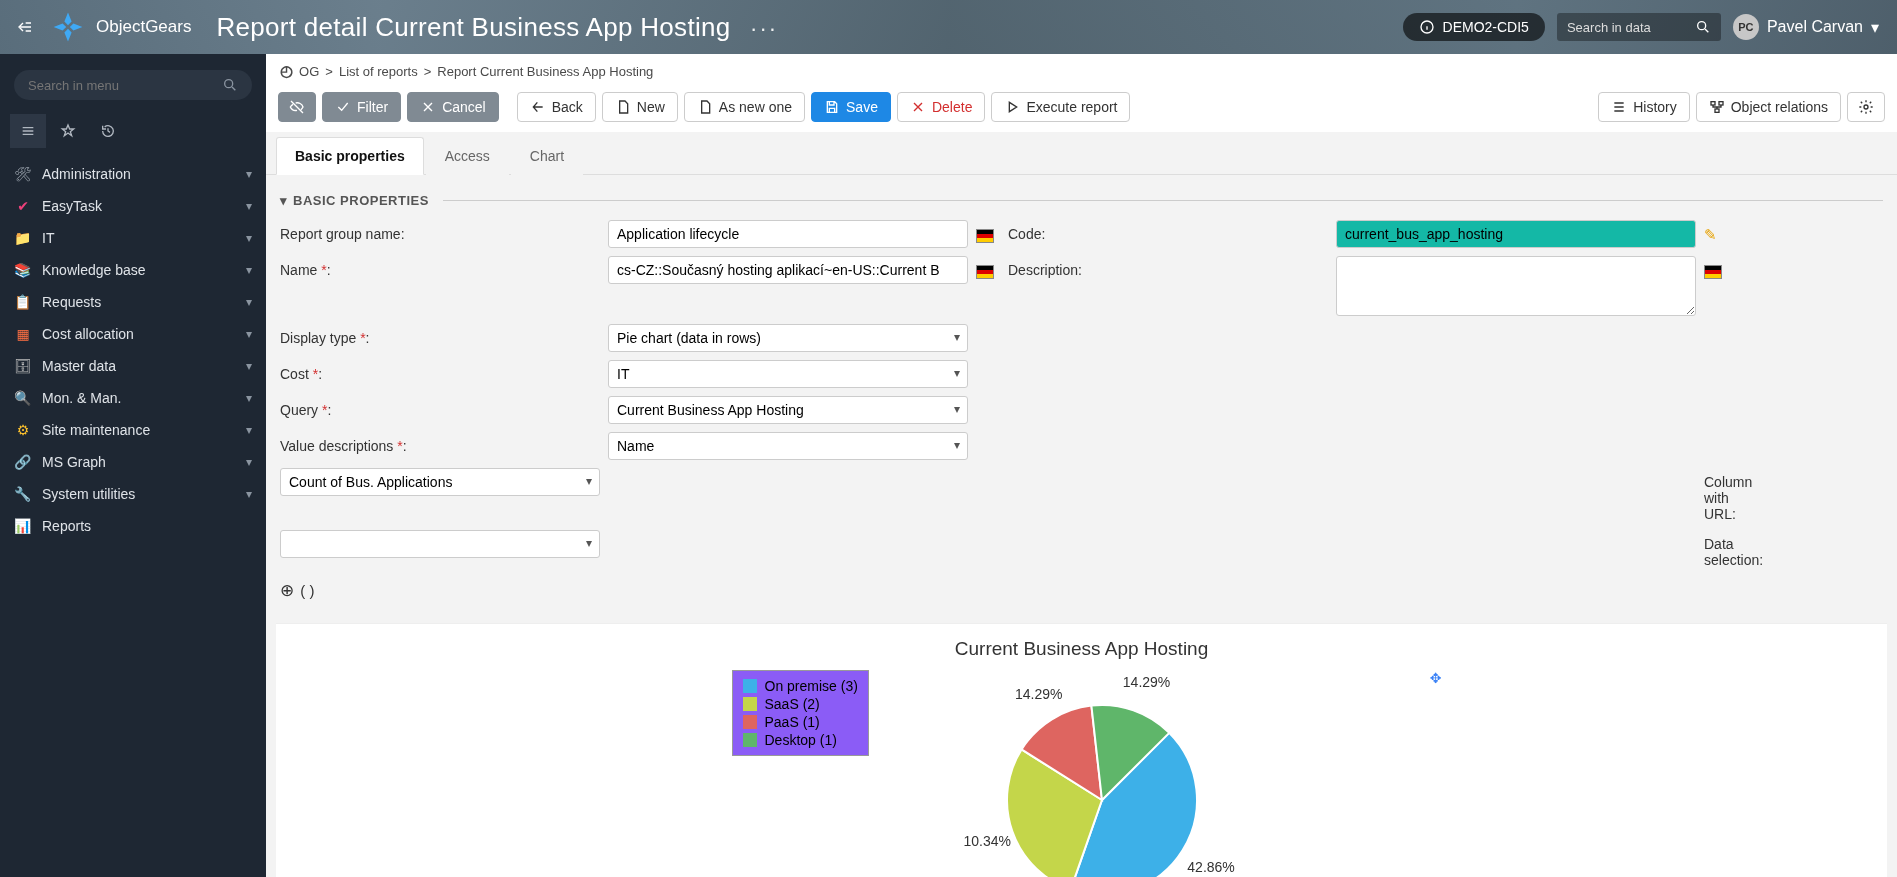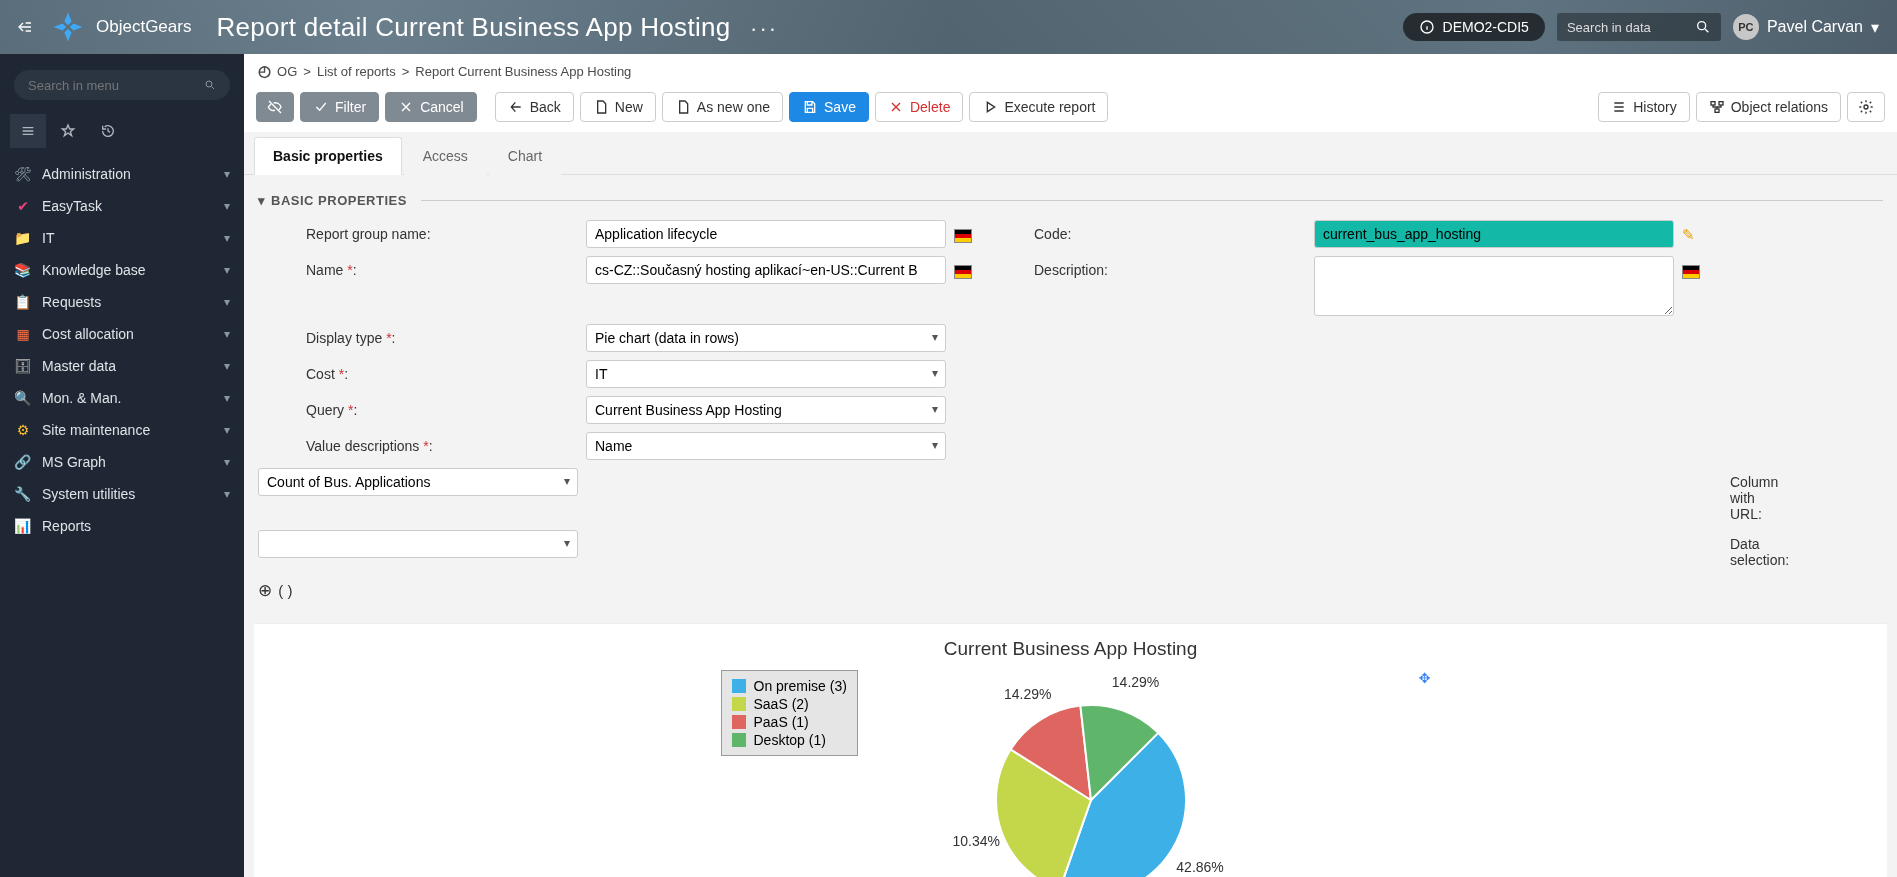--- a/index.html
+++ b/index.html
@@ -21,21 +21,21 @@
 .top-right { display:flex;align-items:center;gap:12px;margin-left:auto; }
 .env-badge { background:rgba(0,0,0,.6);border-radius:18px;padding:6px 16px;display:flex;align-items:center;gap:8px;font-size:14px; }
 .search-data { background:rgba(0,0,0,.35);border-radius:3px;padding:6px 10px;display:flex;align-items:center;gap:8px;min-width:160px; }
 .search-data input { background:transparent;border:none;color:#fff;font-size:13px;outline:none;width:120px; }
 .search-data input::placeholder{color:#ddd;}
 .user-area { display:flex;align-items:center;gap:8px;cursor:pointer;padding-right:8px; }
 .avatar { width:26px;height:26px;border-radius:50%;background:#c7c7c7;color:#333;font-size:11px;font-weight:bold;display:flex;align-items:center;justify-content:center; }
 
 
 .layout { display:flex;height:calc(100vh - 54px); }
-.sidebar { width:244px;background:#1e2733;color:#dfe3e8;display:flex;flex-direction:column;padding-top:10px; }
+.sidebar { width:266px;background:#1e2733;color:#dfe3e8;display:flex;flex-direction:column;padding-top:10px; }
 .side-search { margin:6px 14px 10px;background:#2b3542;border-radius:20px;padding:7px 14px;display:flex;align-items:center; }
 .side-search input { flex:1;background:transparent;border:none;color:#c9cfd6;font-size:13px;outline:none; }
 .side-tabs { display:flex;gap:4px;padding:4px 10px 10px;justify-content:flex-start; }
 .side-tab { width:36px;height:34px;display:flex;align-items:center;justify-content:center;cursor:pointer;color:#b0b7c0;font-size:16px; }
 .side-tab.active { background:#2d3745; }
 .menu-list { flex:1;overflow-y:auto; }
 .menu-item { display:flex;align-items:center;padding:8px 14px;font-size:14px;cursor:pointer;gap:10px;color:#dfe3e8; }
 .menu-icon { width:18px;display:flex;align-items:center;justify-content:center;font-size:14px; }
 .menu-label { flex:1; }
 .menu-chevron { font-size:12px;color:#8a94a0; }
@@ -57,37 +57,37 @@
 .tabs { display:flex;gap:2px;padding:0 10px;border-bottom:1px solid #ddd;background:#f3f3f3;margin-top:4px; }
 .tab { padding:10px 18px;font-size:14px;color:#666;cursor:pointer;background:#f3f3f3;border:1px solid transparent;border-bottom:none;position:relative;top:1px; }
 .tab.active { background:#fff;color:#111;font-weight:bold;border:1px solid #ddd;border-bottom:1px solid #fff;border-radius:3px 3px 0 0; }
 
 .section { padding:10px 14px; }
 .sec-header { display:flex;align-items:center;gap:6px;font-size:13px;font-weight:bold;color:#555;padding:8px 0 12px;letter-spacing:.5px; }
 .sec-collapse { font-size:13px;color:#555;cursor:pointer; }
 .sec-line { flex:1;height:1px;background:#ccc;margin-left:8px; }
 
 .form-grid { display:grid;grid-template-columns:320px 360px 24px 320px 360px 24px;gap:8px 8px;align-items:start;font-size:14px;color:#333; }
-.flabel { padding-top:6px;margin-left:48px; }
+.flabel { padding-top:6px; }
 .req { color:#d32f2f; }
 .finput, .fselect, .ftextarea { width:100%;border:1px solid #ccc;border-radius:3px;padding:5px 8px;font-size:14px;background:#fff; }
 .ftextarea { height:60px;resize:both; }
 .fselect-wrap { position:relative; }
 .fselect-wrap::after { content:"▾";position:absolute;right:8px;top:6px;font-size:12px;color:#555;pointer-events:none; }
 .fselect { appearance:none;padding-right:24px; }
 .readonly-cell { background:#14b8a6; }
 .lang-icon { width:18px;height:14px;display:inline-block;border:1px solid #888;background:linear-gradient(#000 33%,#d00 33% 66%,#fc0 66%);vertical-align:middle; }
 .pencil { color:#e6a100;font-size:15px;padding-top:6px; }
 
 .data-sel { display:flex;align-items:center;gap:6px;font-size:15px;padding-top:4px; }
 
 .chart-area { background:#fff;margin:12px 10px;padding:10px 0 20px;border-top:1px solid #eee; }
 .chart-title { text-align:center;font-size:19px;color:#333;padding:4px 0 10px; }
 .chart-body { position:relative;width:700px;margin:0 auto;height:260px; }
-.legend { position:absolute;left:0;top:0;border:1px solid #999;background:#e5e5e5;padding:6px 10px;font-size:14px;min-width:130px;text-align:center; }
+.legend { position:absolute;left:0;top:0;border:1px solid #999;background:#8b5cf6;padding:6px 10px;font-size:14px;min-width:130px;text-align:center; }
 .legend-row { display:flex;align-items:center;gap:8px;padding:1px 0; }
 .legend-swatch { width:14px;height:14px; }
 .pie-wrap { position:absolute;left:260px;top:20px; }
 .pie-label { position:absolute;font-size:14px;color:#333;white-space:nowrap; }
 .move-handle { position:absolute;right:-10px;top:0;color:#3b82f6;font-size:14px; }
 
 svg.ico { width:16px;height:16px;stroke:currentColor;fill:none;stroke-width:2; }
 </style>
 </head>
 <body>

